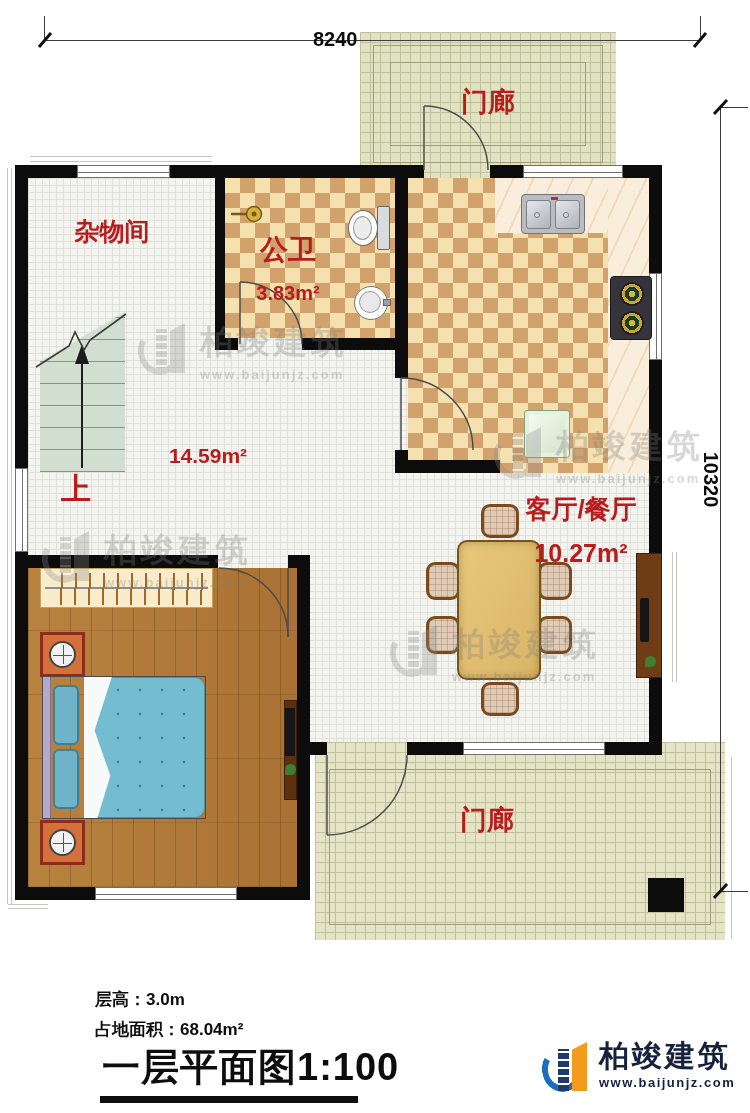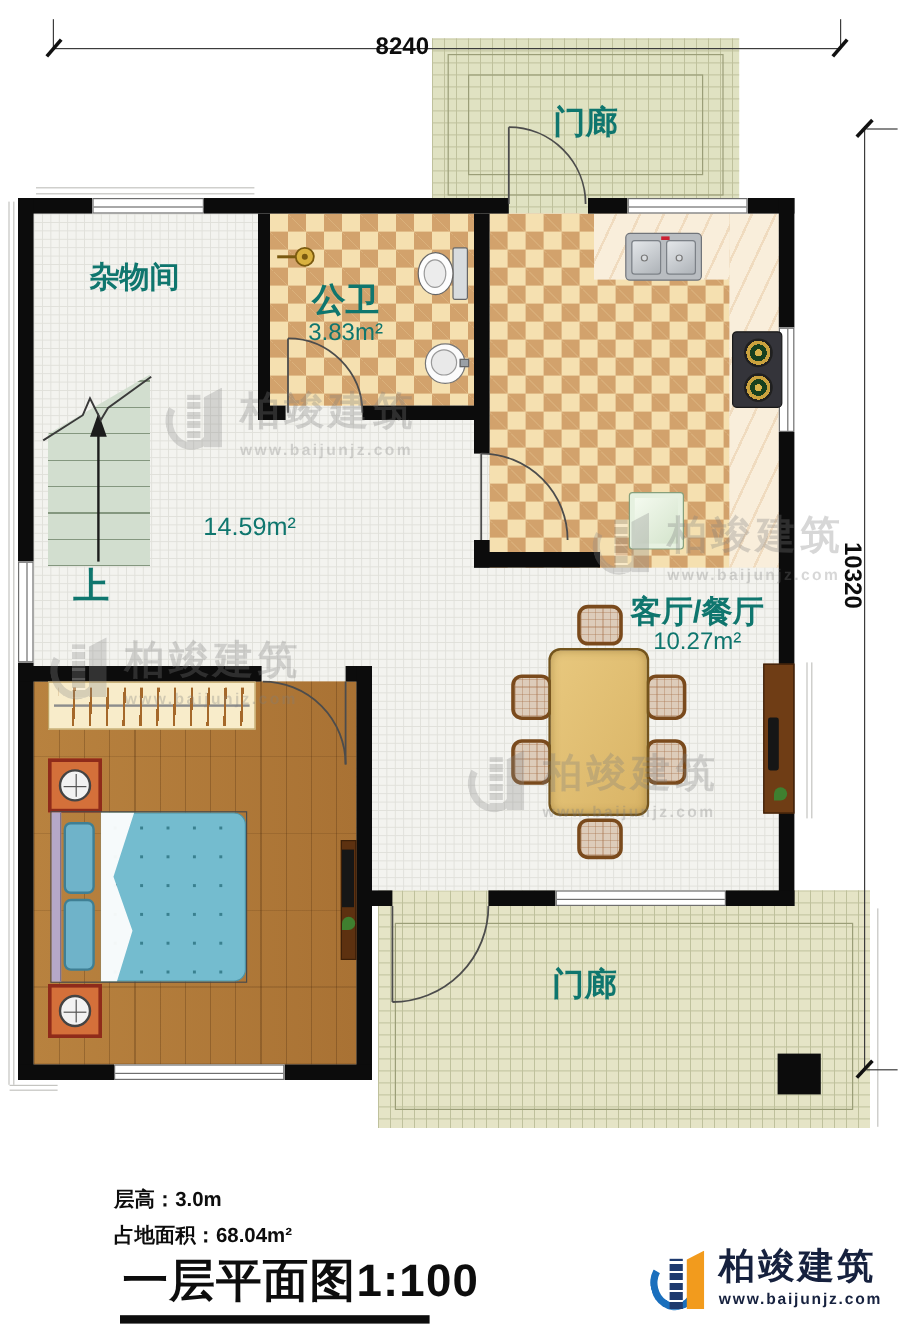--- a/index.html
+++ b/index.html
@@ -28,23 +28,23 @@
                      linear-gradient(90deg,#b8823f,#a97234); }
   .porch { position:absolute; z-index:0; background-color:#e5e4c6;
     background-image:linear-gradient(#bfc19c 1px, transparent 1px), linear-gradient(90deg,#bfc19c 1px, transparent 1px);
     background-size:10px 10px; }
   .outline { position:absolute; border:1px solid #9b9e78; z-index:1; }
   .stairs { position:absolute; z-index:2; background-color:#d2decf;
     background-image:repeating-linear-gradient(0deg, #84977f 0 1px, transparent 1px 22px);
     clip-path:polygon(0 31%, 100% 0, 100% 100%, 0 100%); }
 
   
-  .rlabel { position:absolute; z-index:7; color:#0f766e; text-align:center; transform:translateX(-50%); line-height:1.1; white-space:nowrap; }
+  .rlabel { position:absolute; z-index:7; color:#b91c1c; text-align:center; transform:translateX(-50%); line-height:1.1; white-space:nowrap; }
   .rname { font-weight:700; }
-  .rarea { font-weight:400; }
+  .rarea { font-weight:700;margin-top:16px; }
 
   
   .furn { position:absolute; z-index:5; }
 
   
   .wm { position:absolute; z-index:8; display:flex; align-items:center; gap:8px; opacity:.30; pointer-events:none; }
   .wm-icon { position:relative; width:50px; height:60px; flex:0 0 auto; }
   .wm-icon .sw { position:absolute; left:-4px; top:8px; width:42px; height:46px; border:6px solid transparent;
      border-left:6px solid #8a8a8a; border-bottom:6px solid #8a8a8a; border-radius:50%; transform:rotate(-14deg); }
   .wm-icon .b1 { position:absolute; left:14px; top:8px; width:11px; height:44px;
@@ -304,21 +304,21 @@
     <div class="rarea" style="font-size:20px;">3.83m²</div>
   </div>
   <div class="rlabel" style="left:208px;top:428px;">
       <div class="rarea" style="font-size:21px;">14.59m²</div>
     </div>
   <div class="rlabel" style="left:76px;top:472px;">
       <div class="rname" style="font-size:30px;">上</div>
     </div>
   <div class="rlabel" style="left:581px;top:495px;">
     <div class="rname" style="font-size:26px;">客厅/餐厅</div>
-    <div class="rarea" style="font-size:20px;">10.27m²</div>
+    <div class="rarea" style="font-size:25px;">10.27m²</div>
   </div>
   <div class="rlabel" style="left:487px;top:806px;">
       <div class="rname" style="font-size:27px;">门廊</div>
     </div>
 
   <div class="wm" style="left:142px;top:320px;">
     <div class="wm-icon">
         <div class="sw"></div>
         <div class="b1"></div>
         <div class="b2"></div>

